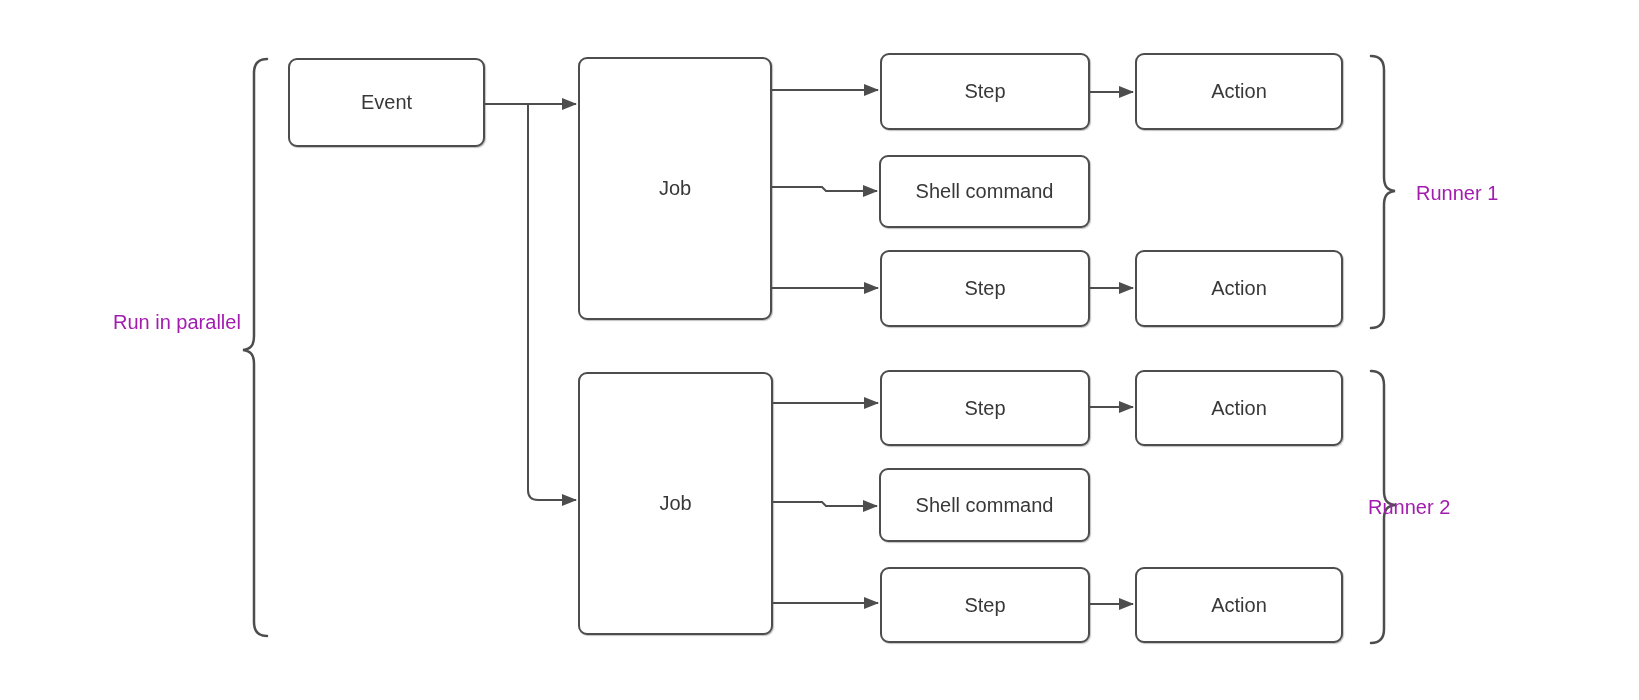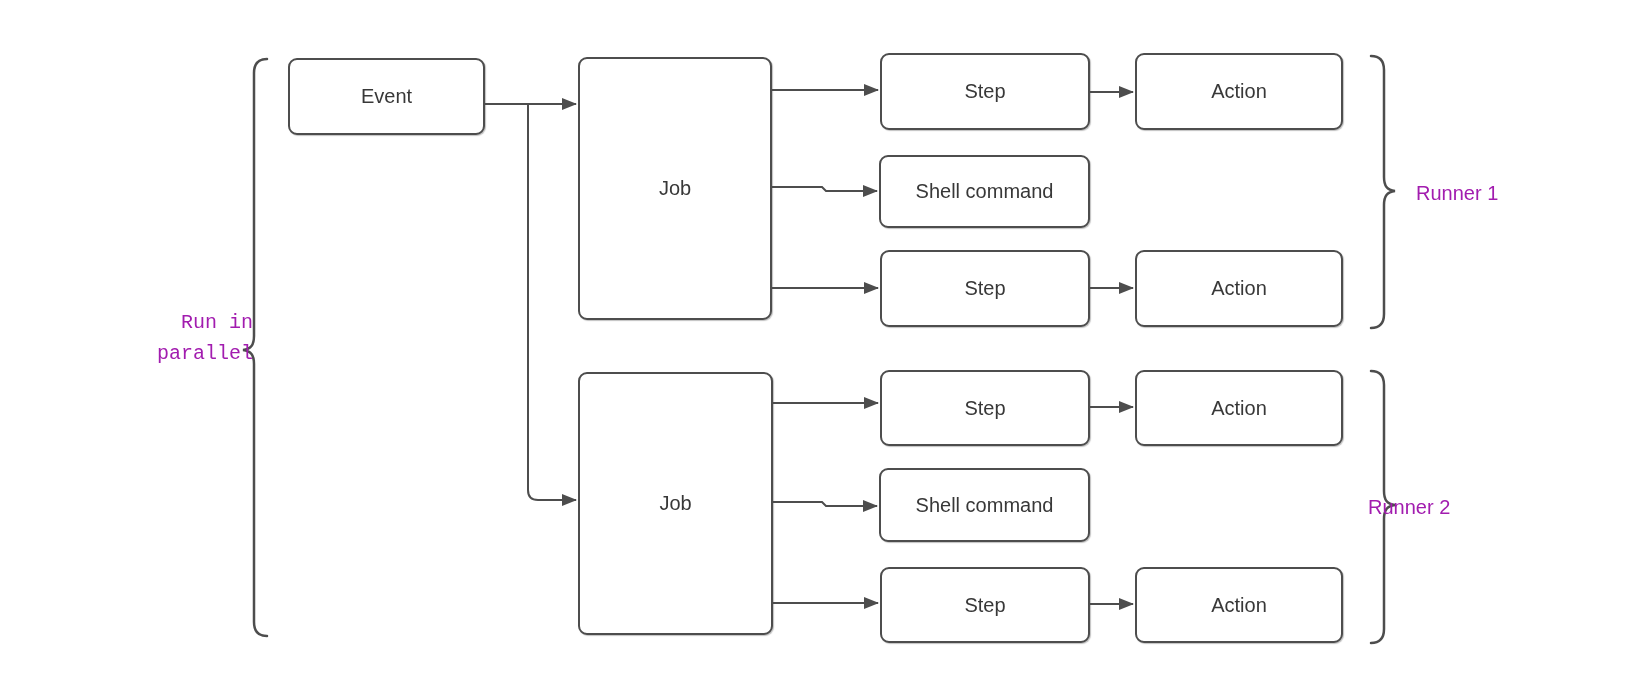--- a/index.html
+++ b/index.html
@@ -39,28 +39,27 @@
   .brace-label {
     position: absolute;
     font-size: 20px;
     color: #a21caf;
     line-height: 31px;
   }
   #run-in-parallel-label {
     left: 113px;
     top: 307px;
     width: 140px;
-    text-align: right;
-    font-family: Liberation Mono, monospace;
+    text-align: left;
   }
   #runner1-label { left: 1416px; top: 178px; }
   #runner2-label { left: 1368px; top: 492px; }
 
   
-  #event-node        { left: 288px;  top: 58px;  width: 197px; height: 77px; }
+  #event-node        { left: 288px;  top: 58px;  width: 197px; height: 89px; }
   #job-top-node      { left: 578px;  top: 57px;  width: 194px; height: 263px; }
   #job-bottom-node   { left: 578px;  top: 372px; width: 195px; height: 263px; }
 
   #r1-step-top-node      { left: 880px;  top: 53px;  width: 210px; height: 77px; }
   #r1-shell-node         { left: 879px;  top: 155px; width: 211px; height: 73px; }
   #r1-step-bottom-node   { left: 880px;  top: 250px; width: 210px; height: 77px; }
   #r1-action-top-node    { left: 1135px; top: 53px;  width: 208px; height: 77px; }
   #r1-action-bottom-node { left: 1135px; top: 250px; width: 208px; height: 77px; }
 
   #r2-step-top-node      { left: 880px;  top: 370px; width: 210px; height: 76px; }

